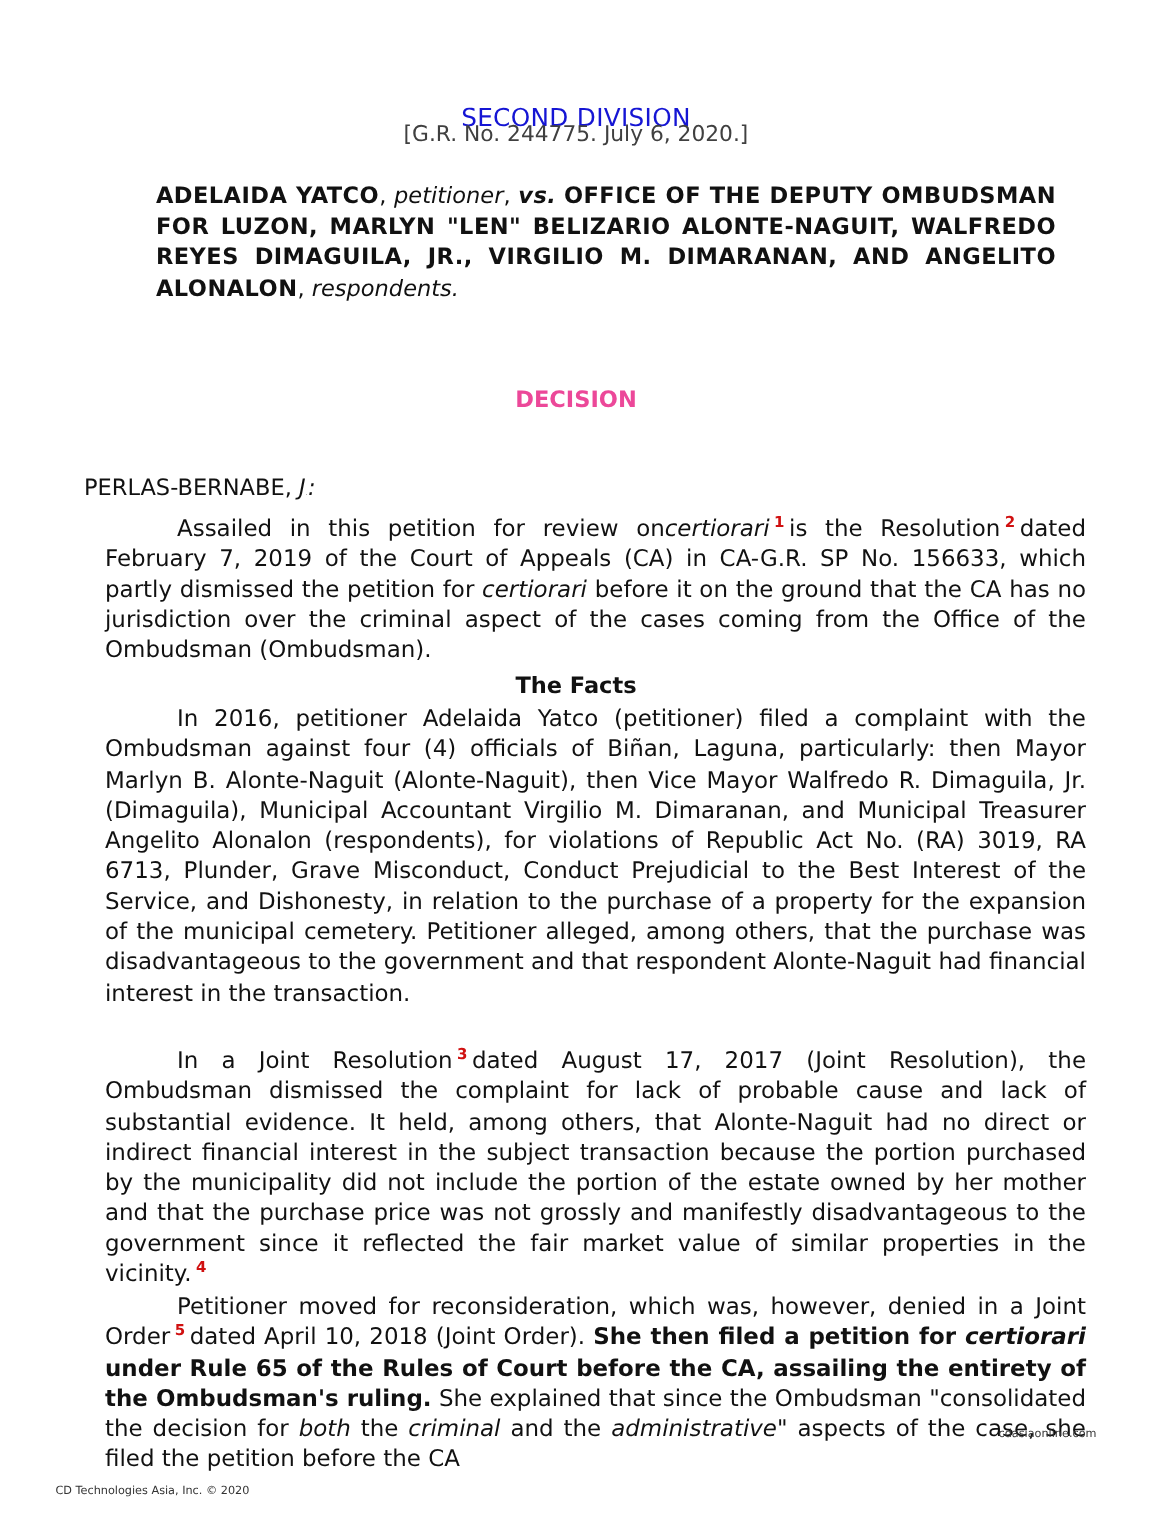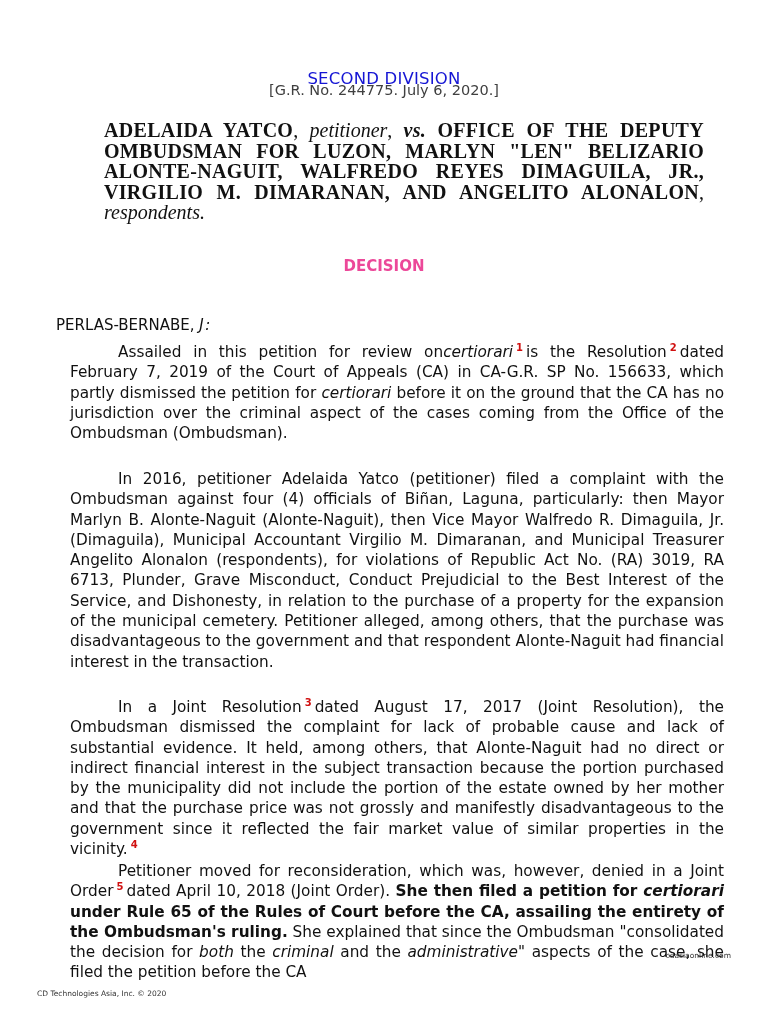--- a/index.html
+++ b/index.html
@@ -4,21 +4,21 @@
 <style>
   html, body { margin: 0; padding: 0; background: #ffffff; }
   body { width: 768px; height: 1024px; position: relative; overflow: hidden;
          font-family: "DejaVu Sans", sans-serif; color: #111; }
   .page { position: absolute; left: 0; top: 0; width: 768px; height: 1024px; }
   .division { position: absolute; top: 33px; left: 0; width: 768px; text-align: center;
               color: #1515d4; font-size: 16.5px; letter-spacing: 0.2px; margin-top: 36px; }
   .grno { position: absolute; top: 82px; left: 0; width: 768px; text-align: center;
           font-size: 14.5px; color: #404040; }
   .parties { position: absolute; top: 120px; left: 104px; width: 600px;
-             font-size: 20px; line-height: 20.5px; text-align: justify; text-align-last: left; font-family: Liberation Serif, serif; }
+             font-size: 15px; line-height: 20.5px; text-align: justify; text-align-last: left; }
   .parties b { font-weight: bold; letter-spacing: 0.3px; }
   .decision { position: absolute; top: 257px; left: 0; width: 768px; text-align: center;
               color: #ec4899; font-weight: bold; font-size: 15px; }
   .ponente { position: absolute; top: 316px; left: 56px; font-size: 15px; }
   .ponente b { font-weight: normal; }
   .body-text { position: absolute; left: 70px; width: 654px; font-size: 15.3px;
                line-height: 20.3px; text-align: justify; }
   .body-text p { margin: 0; text-indent: 48px; }
   .fn { color: #d01010; font-weight: bold; font-size: 10px; vertical-align: super;
         line-height: 0; margin: 0 3px; text-decoration: none; cursor: pointer; }
@@ -54,20 +54,21 @@
   <div class="ponente">
     <b>PERLAS-BERNABE</b>, <span class="judge-mark">J<span class="tiny-mark">.</span>:</span>
   </div>
 
   <div class="body-text p1">
     <p>
       <span>Assailed in this petition for review on</span><i>certiorari</i><a class="fn">1</a><span>is the Resolution</span><a class="fn">2</a><span>dated February 7, 2019 of the Court of Appeals (CA) in CA-G.R. SP No. 156633, which partly dismissed the petition for </span><i>certiorari</i><span> before it on the ground that the CA has no jurisdiction over the criminal aspect of the cases coming from the Office of the Ombudsman (Ombudsman).</span>
     </p>
   </div>
 
+  <div class="heading">The Facts</div>
 
   <div class="body-text p2">
     <p>In 2016, petitioner Adelaida Yatco (petitioner) filed a complaint with the Ombudsman against four (4) officials of Biñan, Laguna, particularly: then Mayor Marlyn B. Alonte-Naguit (Alonte-Naguit), then Vice Mayor Walfredo R. Dimaguila, Jr. (Dimaguila), Municipal Accountant Virgilio M. Dimaranan, and Municipal Treasurer Angelito Alonalon (respondents), for violations of Republic Act No. (RA) 3019, RA 6713, Plunder, Grave Misconduct, Conduct Prejudicial to the Best Interest of the Service, and Dishonesty, in relation to the purchase of a property for the expansion of the municipal cemetery. Petitioner alleged, among others, that the purchase was disadvantageous to the government and that respondent Alonte-Naguit had financial interest in the transaction.</p>
   </div>
 
   <div class="body-text p3">
     <p>
       <span>In a Joint Resolution</span><a class="fn">3</a><span>dated August 17, 2017 (Joint Resolution), the Ombudsman dismissed the complaint for lack of probable cause and lack of substantial evidence. It held, among others, that Alonte-Naguit had no direct or indirect financial interest in the subject transaction because the portion purchased by the municipality did not include the portion of the estate owned by her mother and that the purchase price was not grossly and manifestly disadvantageous to the government since it reflected the fair market value of similar properties in the vicinity.</span><a class="fn">4</a>
     </p>
   </div>

